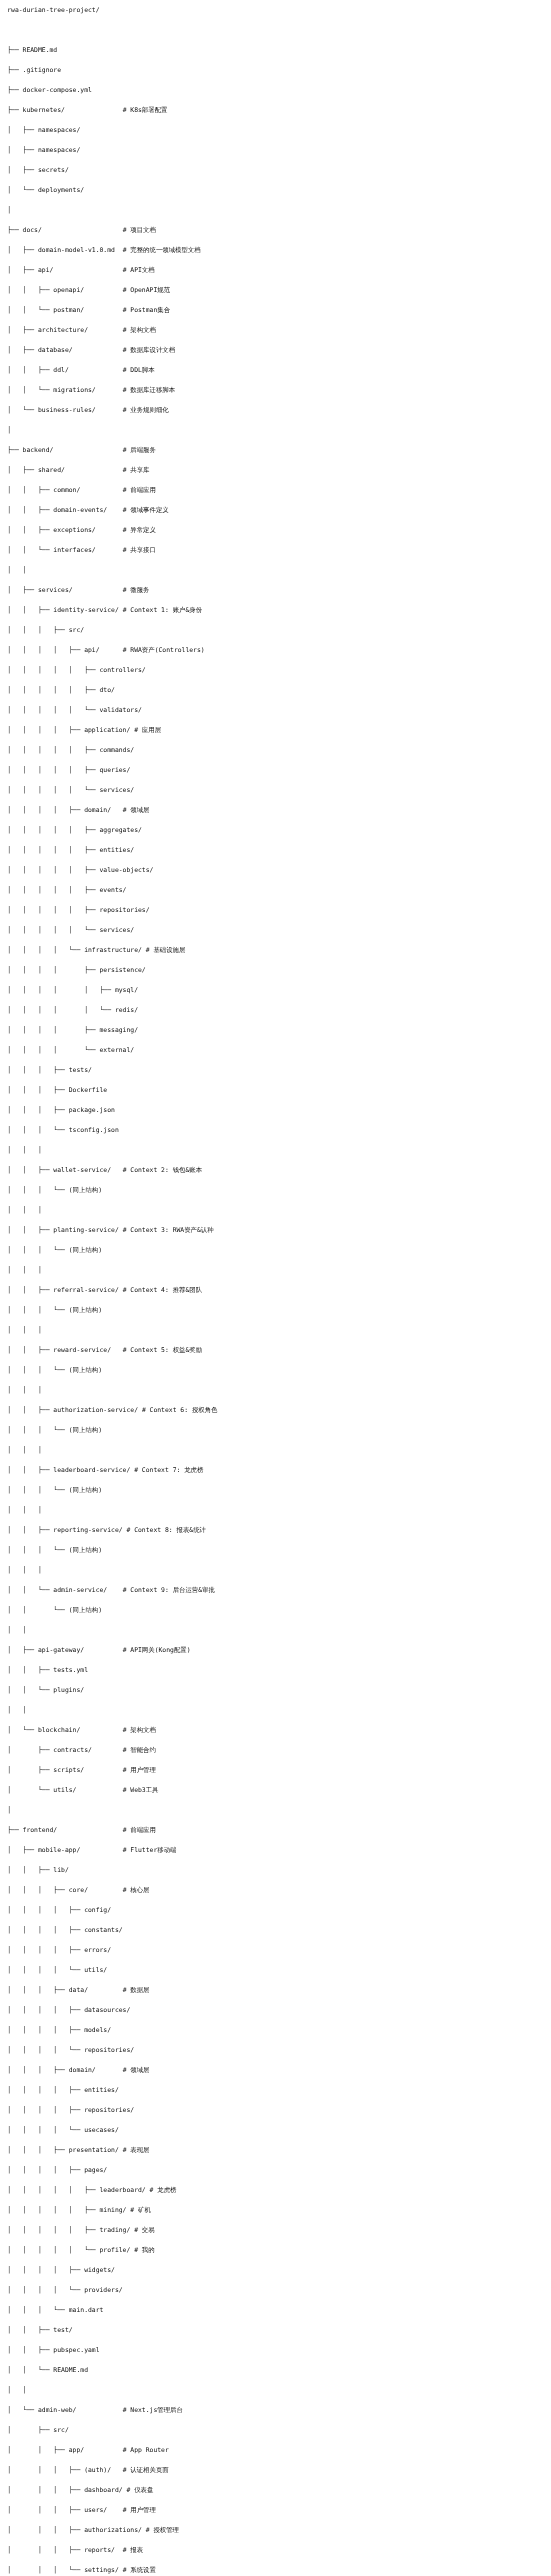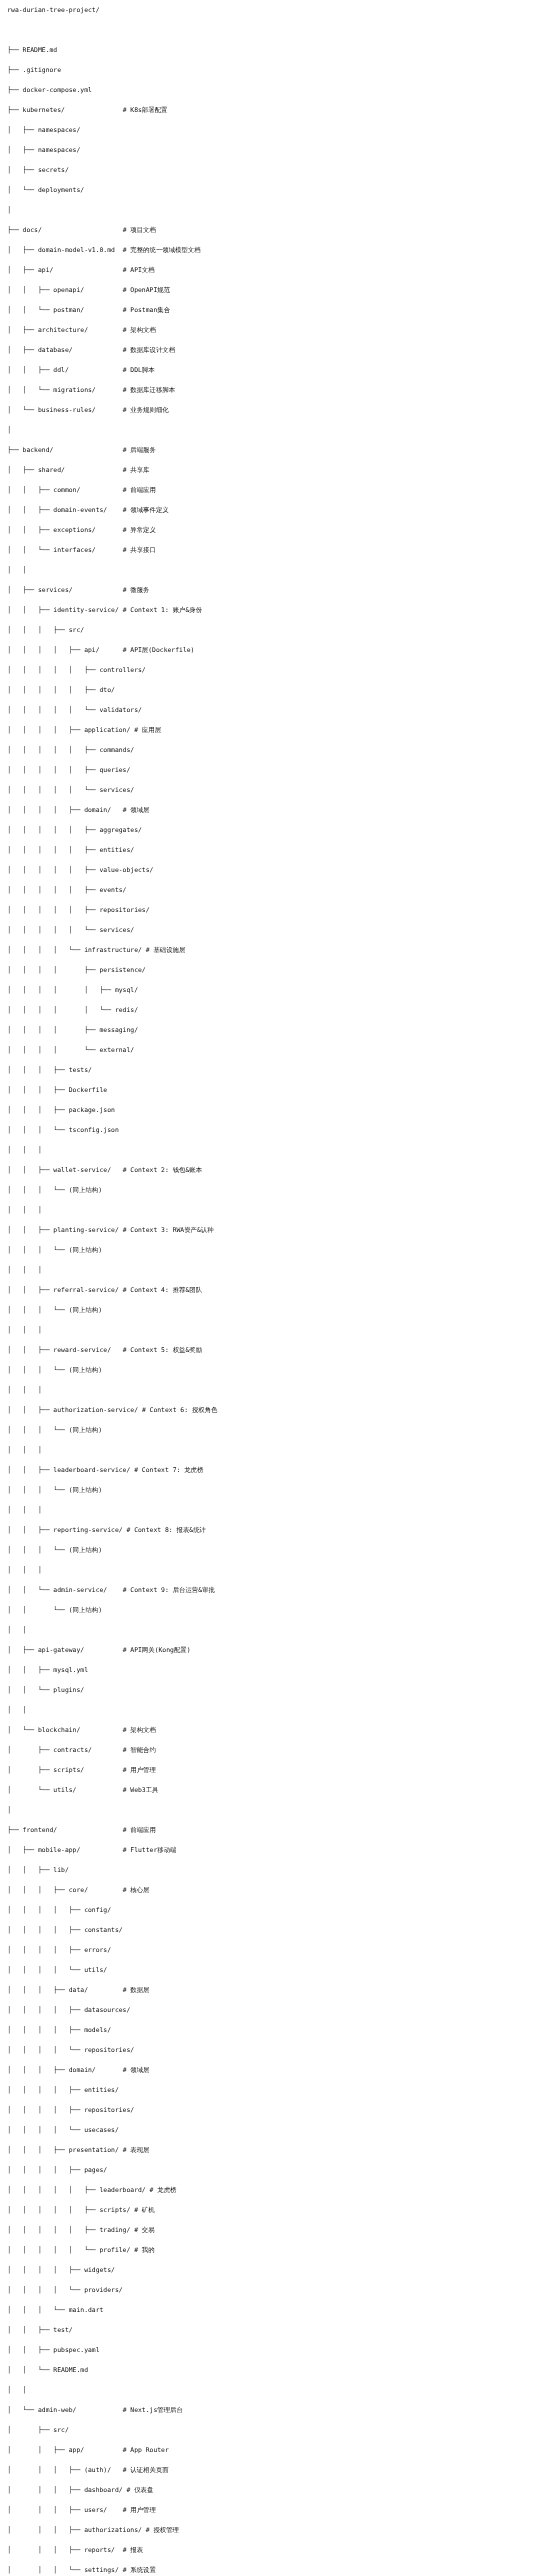--- a/index.html
+++ b/index.html
@@ -59,21 +59,21 @@
 <span class="row"><span class="path">├── backend/</span><span>                  </span><span class="comment"># 后端服务</span></span>
 <span class="row"><span class="path">│   ├── shared/</span><span>               </span><span class="comment"># 共享库</span></span>
 <span class="row"><span class="path">│   │   ├── common/</span><span>           </span><span class="comment"># 前端应用</span></span>
 <span class="row"><span class="path">│   │   ├── domain-events/</span><span>    </span><span class="comment"># 领域事件定义</span></span>
 <span class="row"><span class="path">│   │   ├── exceptions/</span><span>       </span><span class="comment"># 异常定义</span></span>
 <span class="row"><span class="path">│   │   └── interfaces/</span><span>       </span><span class="comment"># 共享接口</span></span>
 <span class="row"><span class="path">│   │</span></span>
 <span class="row"><span class="path">│   ├── services/</span><span>             </span><span class="comment"># 微服务</span></span>
 <span class="row"><span class="path">│   │   ├── identity-service/</span><span> </span><span class="comment"># Context 1: 账户&amp;身份</span></span>
 <span class="row"><span class="path">│   │   │   ├── src/</span></span>
-<span class="row"><span class="path">│   │   │   │   ├── api/</span><span>      </span><span class="comment"># API层(Dockerfile)</span></span>
+<span class="row"><span class="path">│   │   │   │   ├── api/</span><span>      </span><span class="comment"># RWA资产(Controllers)</span></span>
 <span class="row"><span class="path">│   │   │   │   │   ├── controllers/</span></span>
 <span class="row"><span class="path">│   │   │   │   │   ├── dto/</span></span>
 <span class="row"><span class="path">│   │   │   │   │   └── validators/</span></span>
 <span class="row"><span class="path">│   │   │   │   ├── application/</span><span> </span><span class="comment"># 应用层</span></span>
 <span class="row"><span class="path">│   │   │   │   │   ├── commands/</span></span>
 <span class="row"><span class="path">│   │   │   │   │   ├── queries/</span></span>
 <span class="row"><span class="path">│   │   │   │   │   └── services/</span></span>
 <span class="row"><span class="path">│   │   │   │   ├── domain/</span><span>   </span><span class="comment"># 领域层</span></span>
 <span class="row"><span class="path">│   │   │   │   │   ├── aggregates/</span></span>
 <span class="row"><span class="path">│   │   │   │   │   ├── entities/</span></span>
@@ -110,21 +110,21 @@
 <span class="row"><span class="path">│   │   ├── leaderboard-service/</span><span> </span><span class="comment"># Context 7: 龙虎榜</span></span>
 <span class="row"><span class="path">│   │   │   └── (同上结构)</span></span>
 <span class="row"><span class="path">│   │   │</span></span>
 <span class="row"><span class="path">│   │   ├── reporting-service/</span><span> </span><span class="comment"># Context 8: 报表&amp;统计</span></span>
 <span class="row"><span class="path">│   │   │   └── (同上结构)</span></span>
 <span class="row"><span class="path">│   │   │</span></span>
 <span class="row"><span class="path">│   │   └── admin-service/</span><span>    </span><span class="comment"># Context 9: 后台运营&amp;审批</span></span>
 <span class="row"><span class="path">│   │       └── (同上结构)</span></span>
 <span class="row"><span class="path">│   │</span></span>
 <span class="row"><span class="path">│   ├── api-gateway/</span><span>          </span><span class="comment"># API网关(Kong配置)</span></span>
-<span class="row"><span class="path">│   │   ├── mysql.yml</span></span>
+<span class="row"><span class="path">│   │   ├── tests.yml</span></span>
 <span class="row"><span class="path">│   │   └── plugins/</span></span>
 <span class="row"><span class="path">│   │</span></span>
 <span class="row"><span class="path">│   └── blockchain/</span><span>           </span><span class="comment"># 架构文档</span></span>
 <span class="row"><span class="path">│       ├── contracts/</span><span>        </span><span class="comment"># 智能合约</span></span>
 <span class="row"><span class="path">│       ├── scripts/</span><span>          </span><span class="comment"># 用户管理</span></span>
 <span class="row"><span class="path">│       └── utils/</span><span>            </span><span class="comment"># Web3工具</span></span>
 <span class="row"><span class="path">│</span></span>
 <span class="row"><span class="path">├── frontend/</span><span>                 </span><span class="comment"># 前端应用</span></span>
 <span class="row"><span class="path">│   ├── mobile-app/</span><span>           </span><span class="comment"># Flutter移动端</span></span>
 <span class="row"><span class="path">│   │   ├── lib/</span></span>
@@ -137,21 +137,21 @@
 <span class="row"><span class="path">│   │   │   │   ├── datasources/</span></span>
 <span class="row"><span class="path">│   │   │   │   ├── models/</span></span>
 <span class="row"><span class="path">│   │   │   │   └── repositories/</span></span>
 <span class="row"><span class="path">│   │   │   ├── domain/</span><span>       </span><span class="comment"># 领域层</span></span>
 <span class="row"><span class="path">│   │   │   │   ├── entities/</span></span>
 <span class="row"><span class="path">│   │   │   │   ├── repositories/</span></span>
 <span class="row"><span class="path">│   │   │   │   └── usecases/</span></span>
 <span class="row"><span class="path">│   │   │   ├── presentation/</span><span> </span><span class="comment"># 表现层</span></span>
 <span class="row"><span class="path">│   │   │   │   ├── pages/</span></span>
 <span class="row"><span class="path">│   │   │   │   │   ├── leaderboard/</span><span> </span><span class="comment"># 龙虎榜</span></span>
-<span class="row"><span class="path">│   │   │   │   │   ├── scripts/</span><span> </span><span class="comment"># 矿机</span></span>
+<span class="row"><span class="path">│   │   │   │   │   ├── mining/</span><span> </span><span class="comment"># 矿机</span></span>
 <span class="row"><span class="path">│   │   │   │   │   ├── trading/</span><span> </span><span class="comment"># 交易</span></span>
 <span class="row"><span class="path">│   │   │   │   │   └── profile/</span><span> </span><span class="comment"># 我的</span></span>
 <span class="row"><span class="path">│   │   │   │   ├── widgets/</span></span>
 <span class="row"><span class="path">│   │   │   │   └── providers/</span></span>
 <span class="row"><span class="path">│   │   │   └── main.dart</span></span>
 <span class="row"><span class="path">│   │   ├── test/</span></span>
 <span class="row"><span class="path">│   │   ├── pubspec.yaml</span></span>
 <span class="row"><span class="path">│   │   └── README.md</span></span>
 <span class="row"><span class="path">│   │</span></span>
 <span class="row"><span class="path">│   └── admin-web/</span><span>            </span><span class="comment"># Next.js管理后台</span></span>

